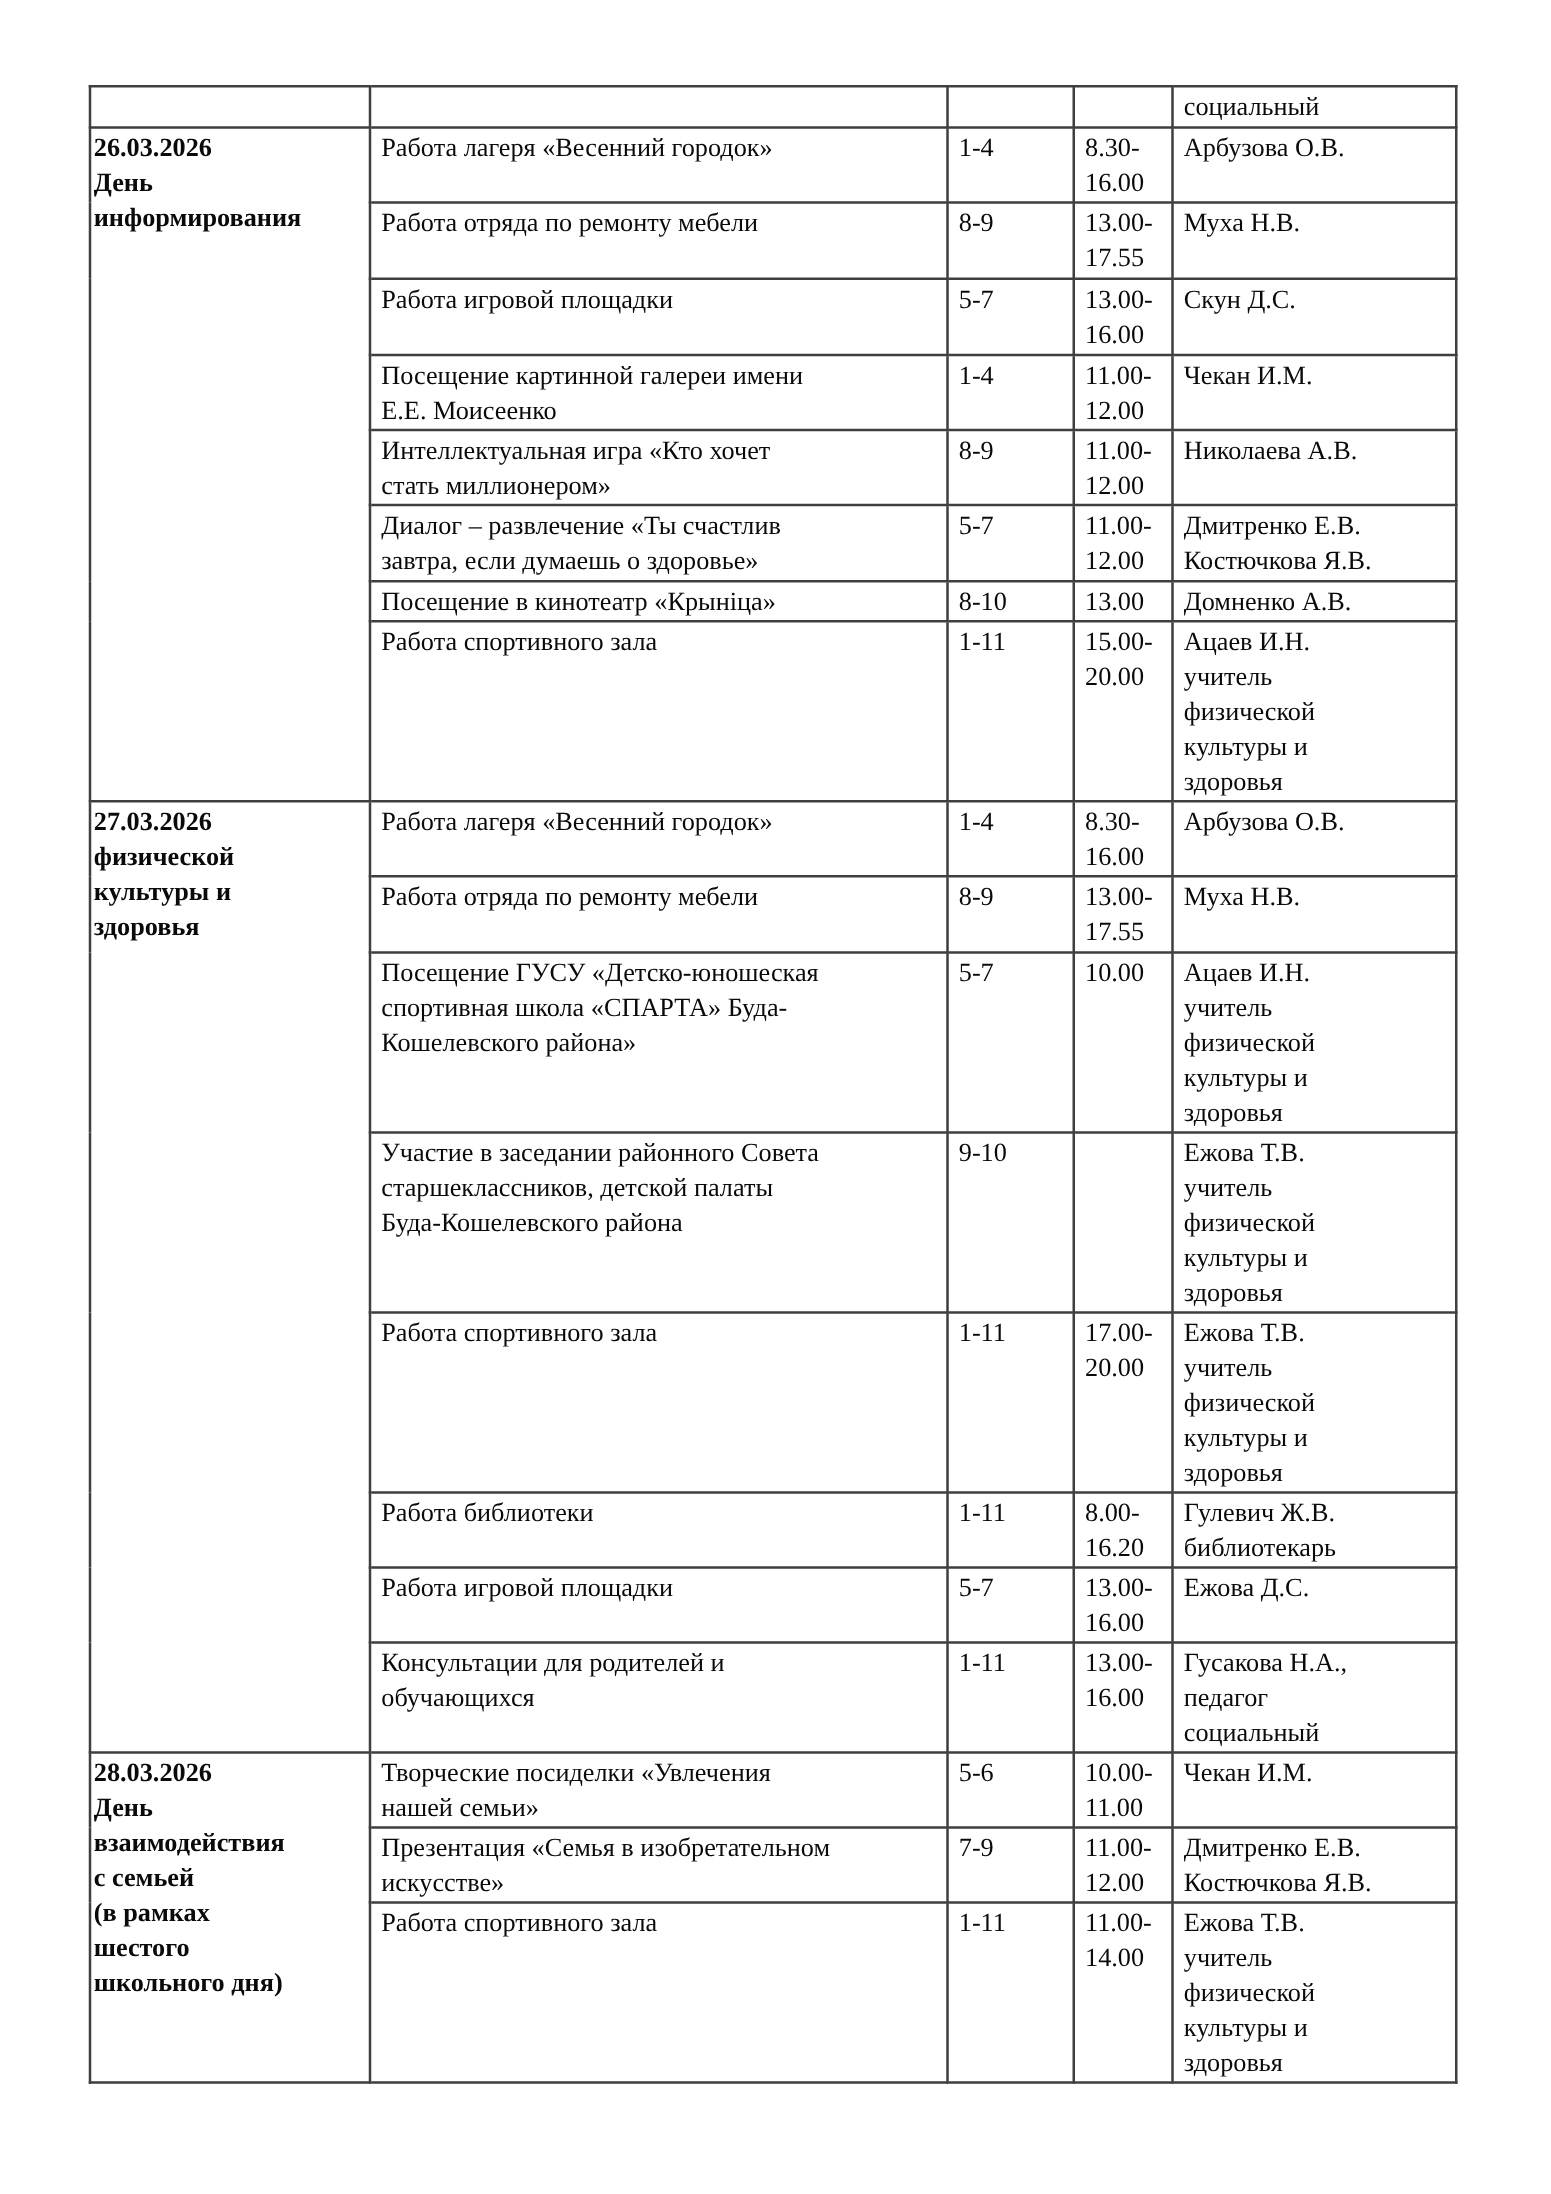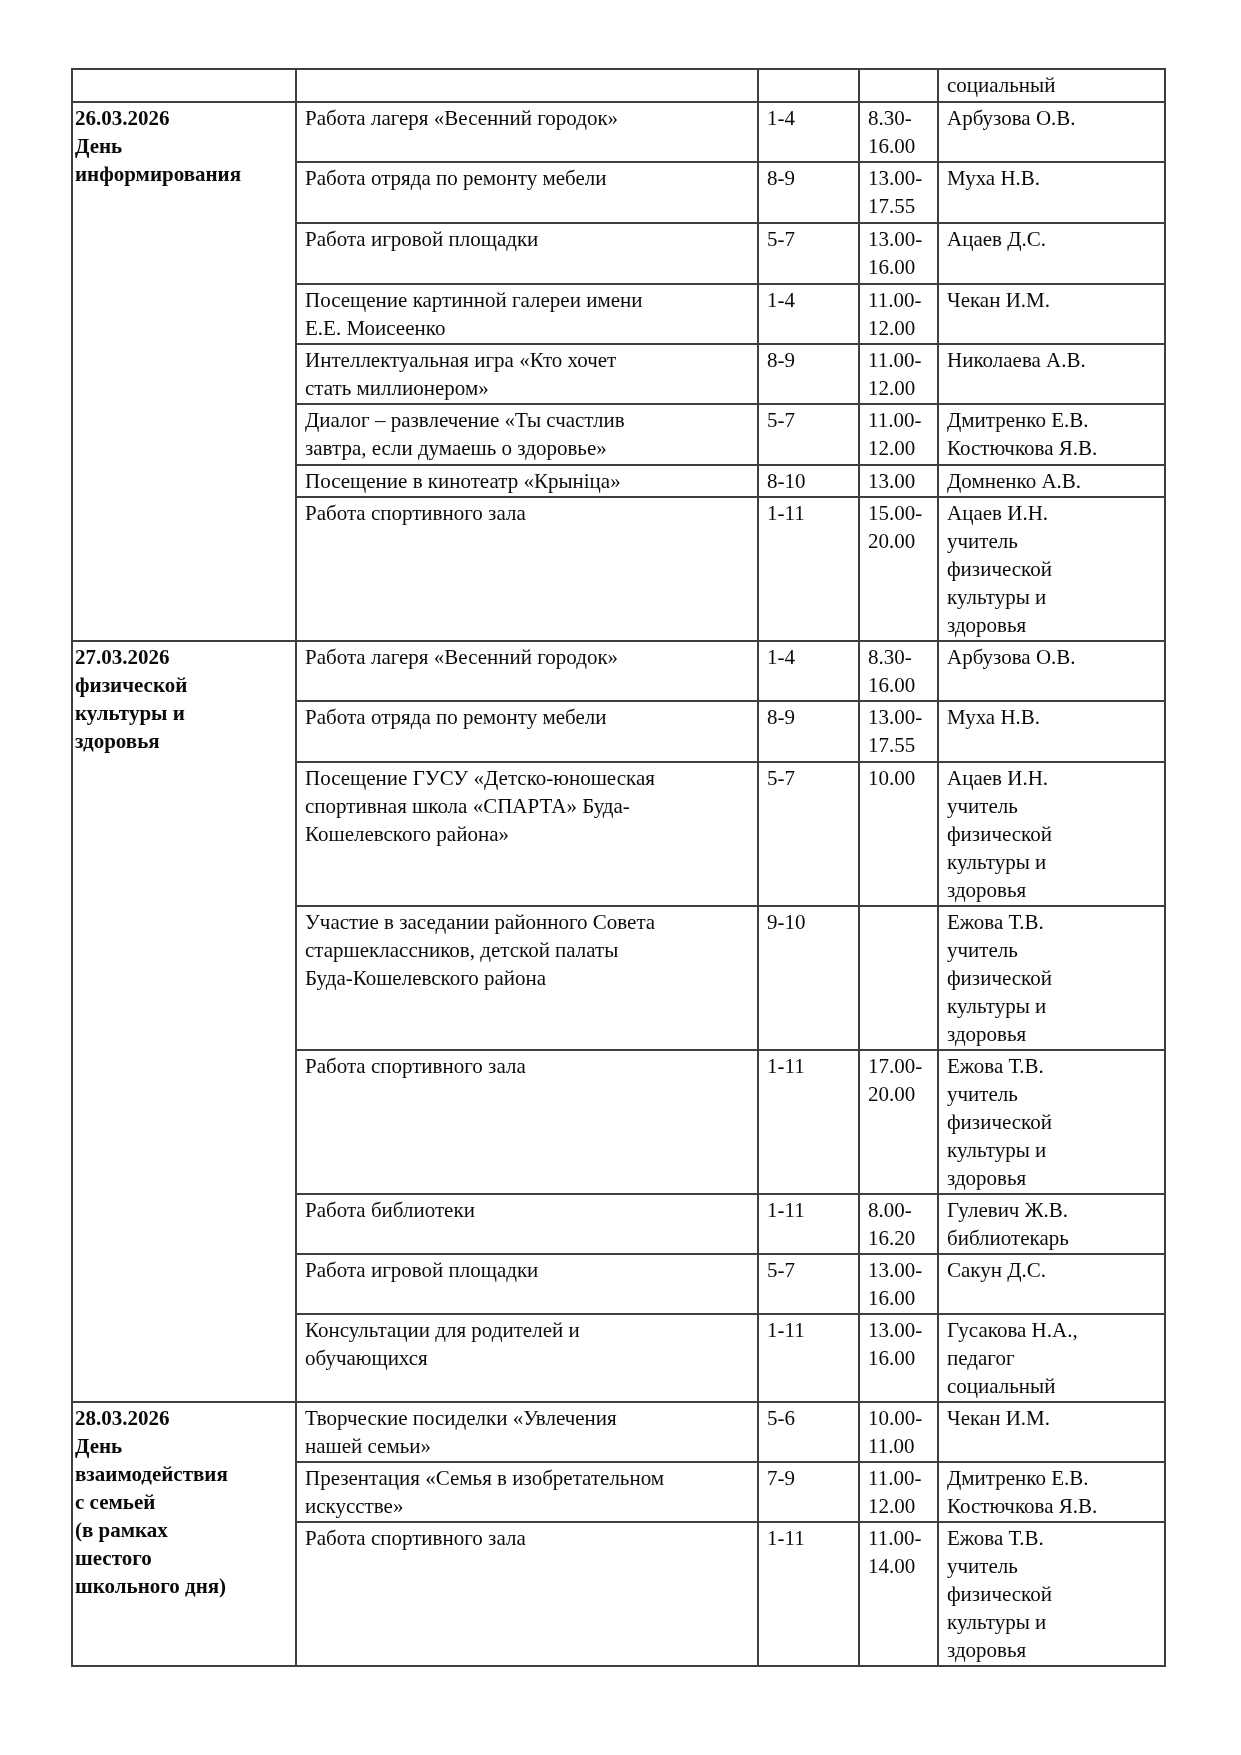--- a/index.html
+++ b/index.html
@@ -74,21 +74,21 @@
       <td>8-9</td>
       <td>13.00-
 17.55</td>
       <td>Муха Н.В.</td>
     </tr>
     <tr style="height:61px">
       <td>Работа игровой площадки</td>
       <td>5-7</td>
       <td>13.00-
 16.00</td>
-      <td>Ацаев Д.С.</td>
+      <td>Скун Д.С.</td>
     </tr>
     <tr style="height:58px">
       <td>Посещение картинной галереи имени
 Е.Е. Моисеенко</td>
       <td>1-4</td>
       <td>11.00-
 12.00</td>
       <td>Чекан И.М.</td>
     </tr>
     <tr style="height:58px">
@@ -185,21 +185,21 @@
       <td>8.00-
 16.20</td>
       <td>Гулевич Ж.В.
 библиотекарь</td>
     </tr>
     <tr style="height:58px">
       <td>Работа игровой площадки</td>
       <td>5-7</td>
       <td>13.00-
 16.00</td>
-      <td>Сакун Д.С.</td>
+      <td>Ежова Д.С.</td>
     </tr>
     <tr style="height:88px">
       <td>Консультации для родителей и
 обучающихся</td>
       <td>1-11</td>
       <td>13.00-
 16.00</td>
       <td>Гусакова Н.А.,
 педагог
 социальный</td>

